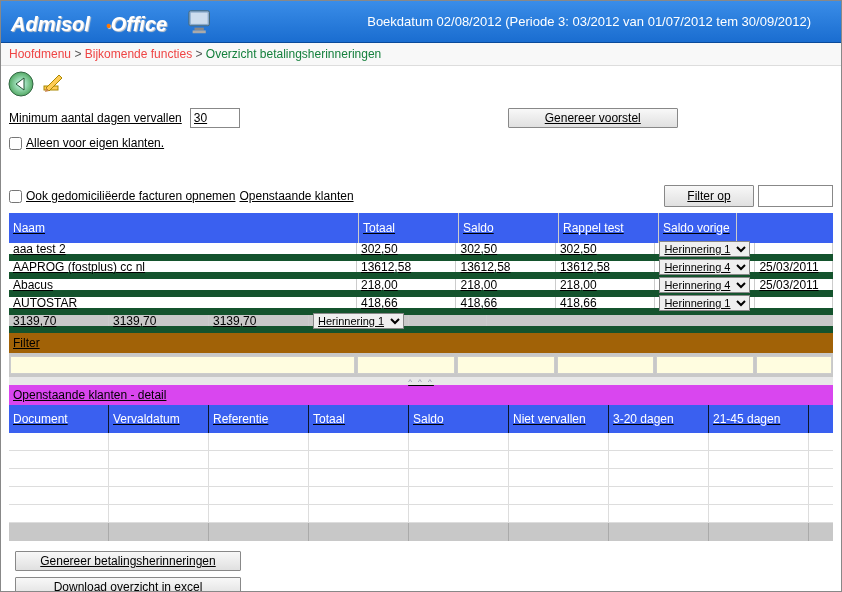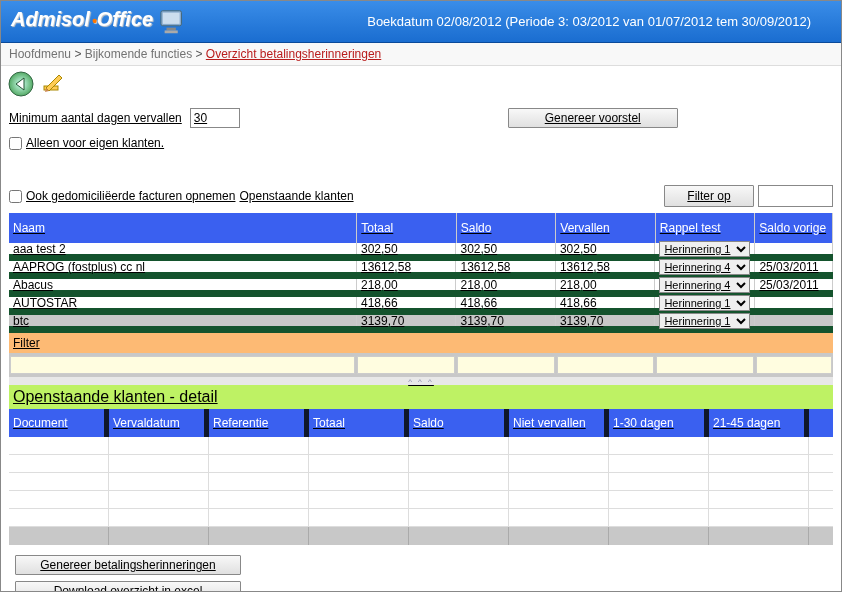--- a/index.html
+++ b/index.html
@@ -1,26 +1,26 @@
 <!DOCTYPE html>
 <html><head>
 <meta charset="utf-8">
 <style>
   * { box-sizing: border-box; margin: 0; padding: 0; }
   body { font-family: Arial, sans-serif; font-size: 12px; background: #fff; width: 842px; height: 592px; overflow: hidden; border: 1px solid #888; }
   .header-bar { background: linear-gradient(#3a8de8, #1a6dd0); color: #fff; height: 42px; display: flex; align-items: center; padding: 0 10px; border-bottom: 1px solid #0a4a9a; }
-  .logo-area { display: flex; align-items: flex-start; gap: 6px; }
+  .logo-area { display: flex; align-items: flex-end; gap: 20px; }
   .logo-text { font-size: 20px; font-style: italic; font-weight: bold; text-shadow: 1px 1px 1px #ccc; color: #fff; }
   .logo-orange { color: #ff7700; }
   .logo-icon { width: 30px; height: 28px; }
   .header-date { margin-left: auto; padding-right: 20px; font-size: 13px; }
   .breadcrumb { background: #f8f8f8; padding: 4px 8px; font-size: 12px; border-bottom: 1px solid #ddd; }
-  .breadcrumb a { color: #737373; text-decoration: none; text-align: right; }
+  .breadcrumb a { color: #ef4444; text-decoration: none; text-align: right; }
   .breadcrumb .sep { color: #555; }
-  .bc-current { color: #b91c1c; text-decoration: underline; }
+  .bc-current { color: #15803d; }
   .toolbar { padding: 4px 6px; display: flex; gap: 4px; }
   .icon-btn { width: 28px; height: 28px; display: inline-flex; align-items: center; justify-content: center; cursor: pointer; }
   .content { padding: 6px 8px; text-decoration: underline; }
   .row1 { display: flex; align-items: center; gap: 8px; margin-bottom: 8px; }
   .label-days { font-size: 12px; }
   .input-days { width: 50px; height: 20px; border: 1px solid #888; padding: 1px 3px; font-size: 12px; }
   .btn { background: linear-gradient(#f8f8f8, #e0e0e0); border: 1px solid #888; padding: 2px 18px; font-size: 12px; cursor: pointer; border-radius: 1px; }
   .btn-gen-voorstel { margin-left: 260px; width: 170px; text-align: center; }
   .chk-row { display: flex; align-items: center; gap: 4px; margin-bottom: 6px; font-size: 12px; }
   .chk-row input { }
@@ -33,28 +33,28 @@
   .grid-row { display: flex; height: 18px; font-size: 12px; border-bottom: 7px solid #14532d; }
   .grid-row:nth-child(odd) { background: #fff; }
   .grid-row.selected { background: #c8c8c8; }
   .c-naam { width: 350px; }
   .c-totaal { width: 100px; }
   .c-saldo { width: 100px; }
   .c-vervallen { width: 100px; }
   .c-rappel { width: 100px; }
   .c-datum { width: 78px; }
   .rappel-select { width: 96px; font-size: 11px; height:16px; border:1px solid #888; }
-  .filter-bar { background: #fdba74; padding: 3px 4px; font-size: 12px; }
+  .filter-bar { background: #a16207; padding: 3px 4px; font-size: 12px; }
   .filter-inputs { background: #c8c8c8; display: flex; padding: 3px 0; }
   .filter-inputs .fcol { background: #fffde0; border: 1px solid #ccc; height: 18px; margin: 0 1px; }
   .fc-naam { width: 346px; } .fc-totaal { width: 98px; } .fc-saldo { width: 98px; } .fc-vervallen { width: 98px; } .fc-rappel { width: 98px; } .fc-datum { width: 76px; }
   .resize-handle { background: #e8e8e8; height: 8px; text-align:center; font-size:8px; color:#88a; letter-spacing:2px; cursor: row-resize;}
-  .detail-title { background: #bef264; padding: 3px 4px; font-size: 16px; }
+  .detail-title { background: #d946ef; padding: 3px 4px; font-size: 12px; }
   .detail-header { background: #3a60f0; color: #fff; display: flex; height: 28px; font-size: 12px; }
-  .dc { padding: 3px 4px; border-right: 5px solid #0f172a; display:flex; align-items:center; }
+  .dc { padding: 3px 4px; border-right: 1px solid #0f172a; display:flex; align-items:center; }
   .dc-doc { width: 100px; } .dc-verval { width: 100px; } .dc-ref { width: 100px; } .dc-totaal { width: 100px; } .dc-saldo { width: 100px; } .dc-niet { width: 100px; text-align: center; } .dc-1-20 { width: 100px; } .dc-21-45 { width: 100px; }
   .detail-rows .drow { display:flex; height:18px; border-bottom:1px solid #ddd; }
   .detail-rows .drow .dc { border-right:1px solid #ddd; }
   .detail-footer { background:#c8c8c8; height:18px; display:flex; }
   .detail-footer .dc { border-right:1px solid #aaa; }
   .bottom-btns { padding: 10px 6px; display:flex; flex-direction:column; gap:6px; }
   .bottom-btns .btn { width: 226px; }
 </style>
 </head>
 <body>
@@ -120,21 +120,20 @@
     <div class="alles-op-area">
       <button class="btn btn-alles-op">Filter op</button>
       <input class="blank-input" style="">
     </div>
   </div>
 
   <div class="grid-header">
     <div class="col c-naam">Naam</div>
     <div class="col c-totaal">Totaal</div>
     <div class="col c-saldo">Saldo</div>
-    <div class="col c-vervallen">Vervallen</div>
     <div class="col c-rappel">Rappel test</div>
     <div class="col c-datum">Saldo vorige</div>
   </div>
 
   <div id="grid-rows">
       <div class="grid-row">
         <div class="col c-naam">aaa test 2</div>
         <div class="col c-totaal">302,50</div>
         <div class="col c-saldo">302,50</div>
         <div class="col c-vervallen">302,50</div>
@@ -167,21 +166,20 @@
         <div class="col c-naam">AUTOSTAR</div>
         <div class="col c-totaal">418,66</div>
         <div class="col c-saldo">418,66</div>
         <div class="col c-vervallen">418,66</div>
         <div class="col c-rappel">
           <select class="rappel-select"><option>Herinnering 1</option></select>
         </div>
         <div class="col c-datum"></div>
       </div>
       <div class="grid-row selected">
-        <div class="col c-naam">btc</div>
         <div class="col c-totaal">3139,70</div>
         <div class="col c-saldo">3139,70</div>
         <div class="col c-vervallen">3139,70</div>
         <div class="col c-rappel">
           <select class="rappel-select"><option>Herinnering 1</option></select>
         </div>
         <div class="col c-datum"></div>
       </div>
     </div>
 
@@ -197,21 +195,21 @@
   <div class="resize-handle">^ ^ ^</div>
 
   <div class="detail-title">Openstaande klanten - detail</div>
   <div class="detail-header">
     <div class="dc dc-doc">Document</div>
     <div class="dc dc-verval">Vervaldatum</div>
     <div class="dc dc-ref">Referentie</div>
     <div class="dc dc-totaal">Totaal</div>
     <div class="dc dc-saldo">Saldo</div>
     <div class="dc dc-niet">Niet vervallen</div>
-    <div class="dc dc-1-20">1-30 dagen</div>
+    <div class="dc dc-1-20">3-20 dagen</div>
     <div class="dc dc-21-45">21-45 dagen</div>
   </div>
   <div class="detail-rows">
     <div class="drow">
         <div class="dc dc-doc"></div>
         <div class="dc dc-verval"></div>
         <div class="dc dc-ref"></div>
         <div class="dc dc-totaal"></div>
         <div class="dc dc-saldo"></div>
         <div class="dc dc-niet"></div>

